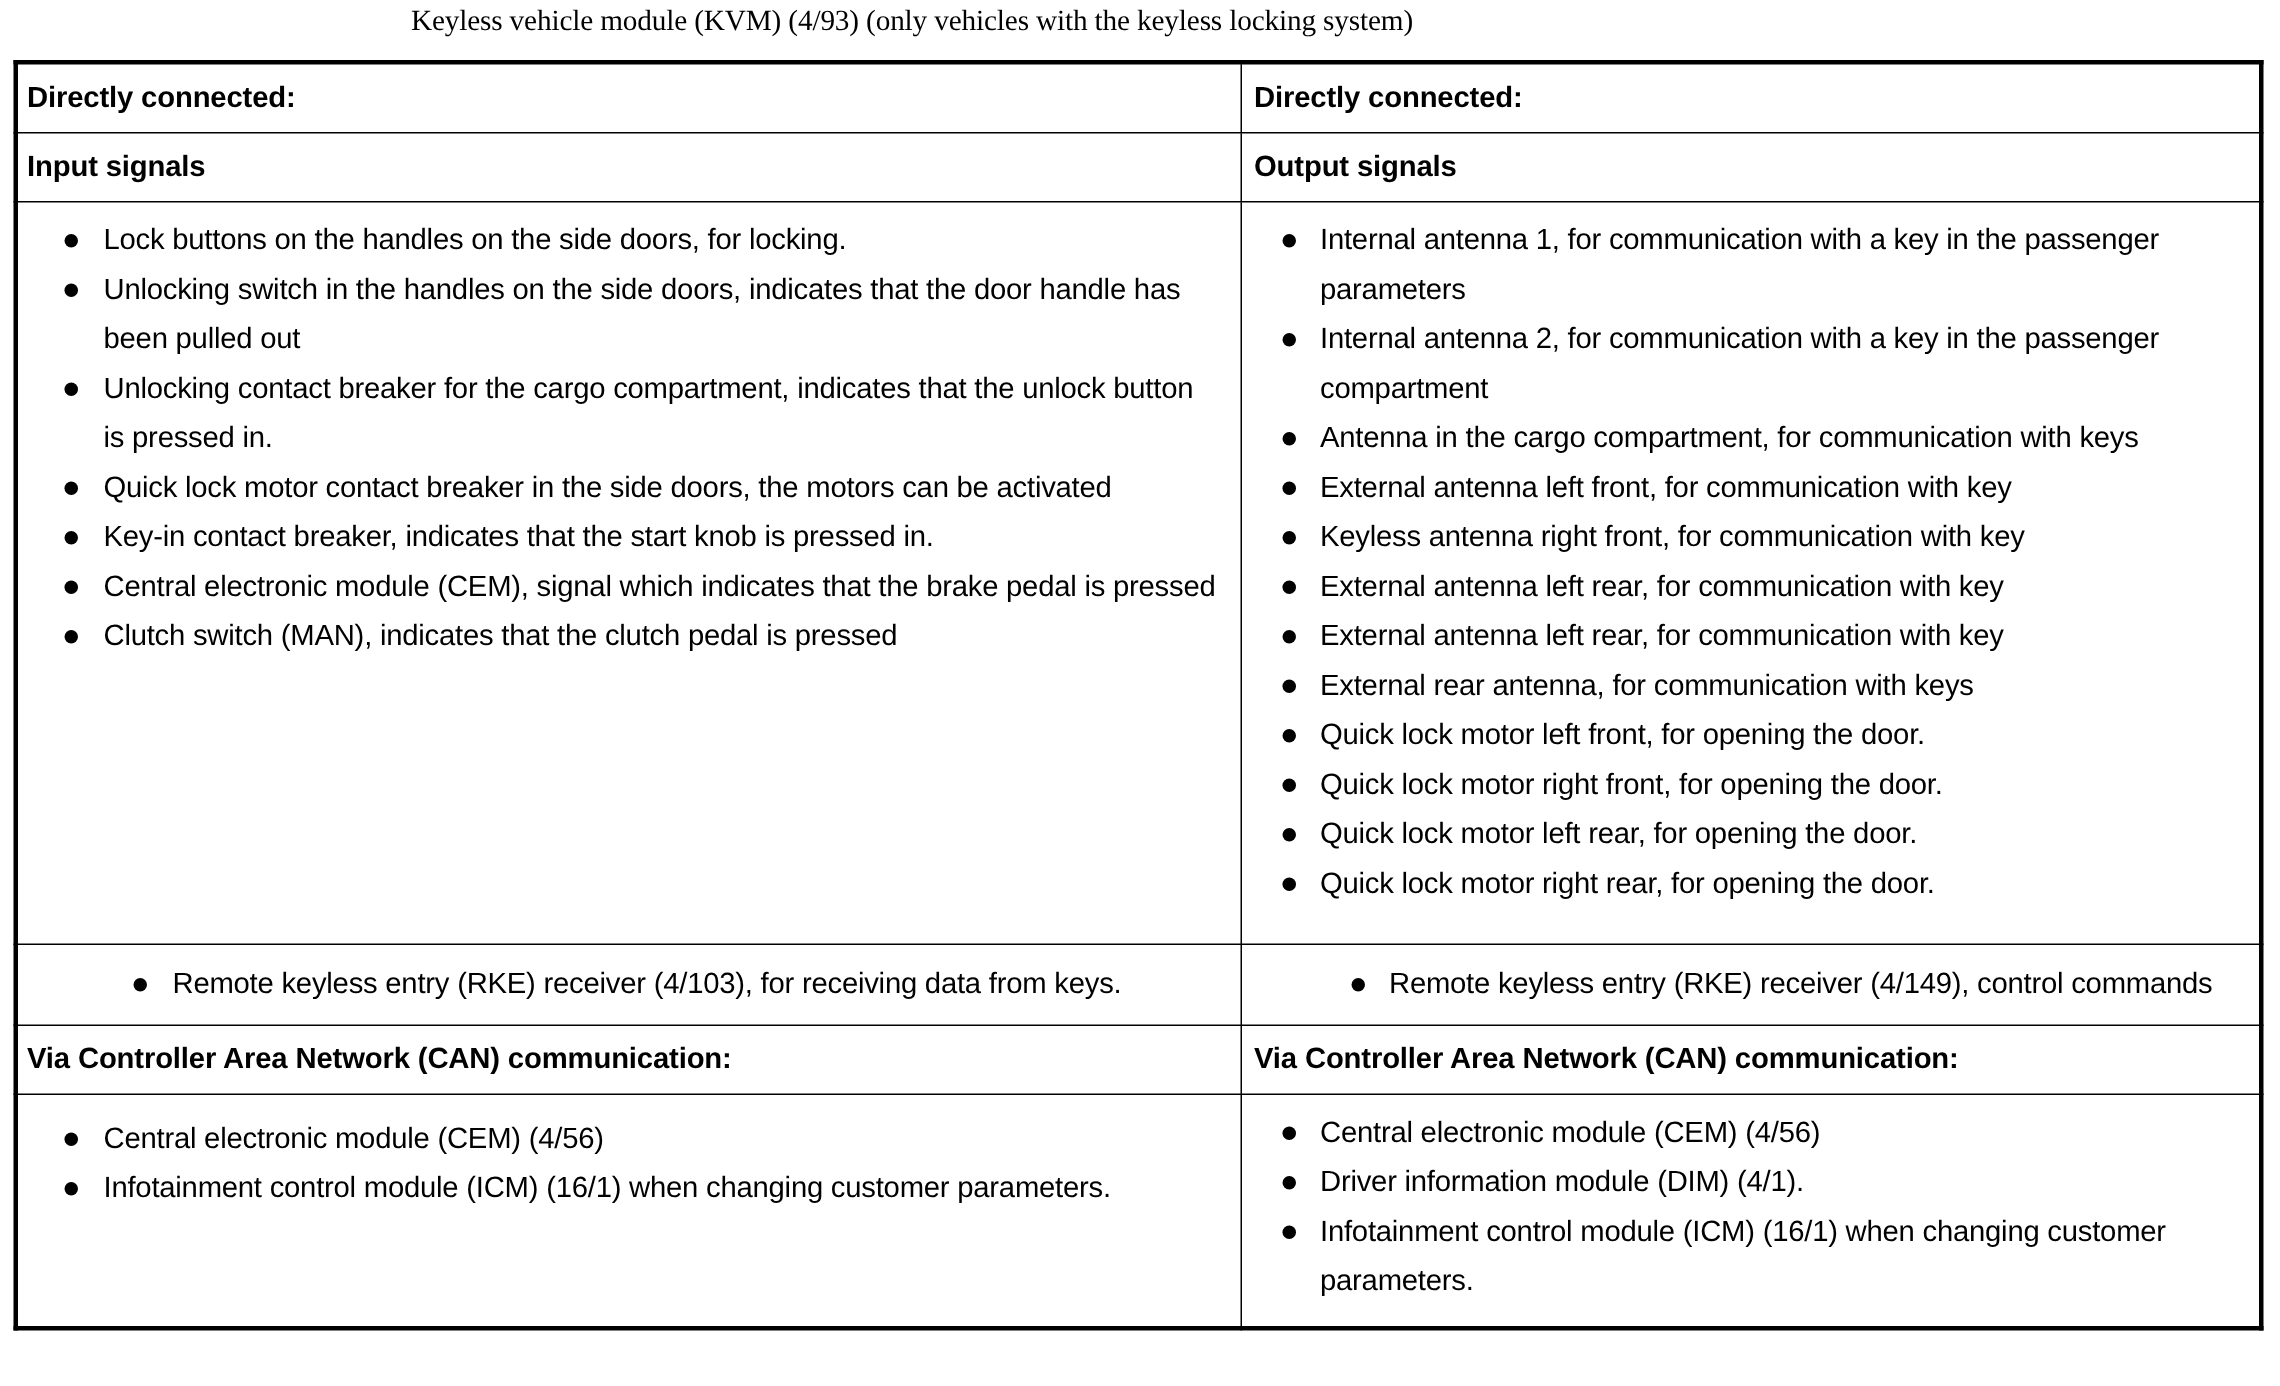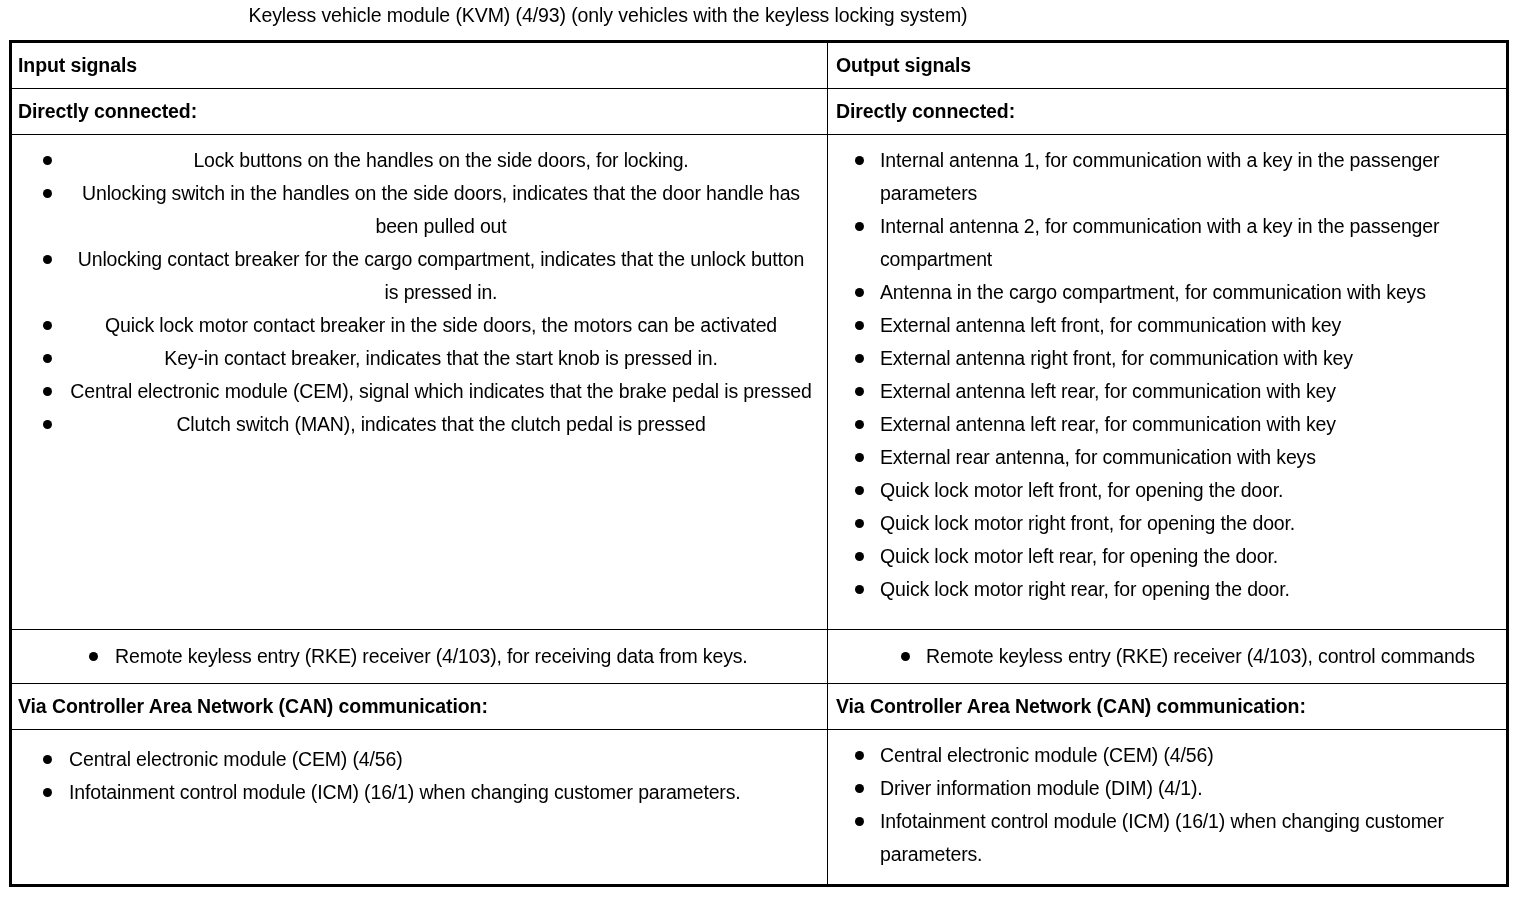--- a/index.html
+++ b/index.html
@@ -25,20 +25,21 @@
   .doc-title {
     position: absolute;
     left: 0;
     top: 2px;
     width: 1216px;
     text-align: center;
     font-size: 19.5px;
     line-height: 26px;
     letter-spacing: -0.1px;
     white-space: nowrap;
+    font-family: Liberation Serif, serif;
   }
 
   .signal-table {
     position: absolute;
     left: 9px;
     top: 40px;
     width: 1497px;
     border-collapse: collapse;
     table-layout: fixed;
     border: 3px solid #000;
@@ -92,21 +93,21 @@
     width: 9px;
     height: 9px;
     background: #000;
     border-radius: 50%;
   }
   .cell-right .bullets li .bullet-dot { left: 27px; }
 
   
   .row-main .cell-left  .bullets { padding-top: 9px;  padding-bottom: 4px; }
   .row-main .cell-right .bullets { padding-top: 9px;  padding-bottom: 6px; }
-  .row-main .cell-left  { height: 494px; text-align: center; }
+  .row-main .cell-left  { height: 494px; }
 
   .row-serial .bullets { padding-top: 10px; padding-bottom: 10px; margin-left: 46px; }
   .row-can    .bullets { padding-top: 13px; padding-bottom: 13px; }
   .row-can .cell-right .bullets { padding-top: 9px; }
 </style>
 </head>
 <body>
 
 <div class="page">
 
@@ -114,33 +115,33 @@
 
   <table class="signal-table">
     <colgroup>
       <col class="col-left">
       <col class="col-right">
     </colgroup>
     <tbody>
 
       <tr>
         <td class="cell-left">
+          <div class="section-head">Directly connected:</div>
+        </td>
+        <td class="cell-right">
+          <div class="section-head">Directly connected:</div>
+        </td>
+      </tr>
+
+      <tr>
+        <td class="cell-left">
           <div class="section-head">Input signals</div>
         </td>
         <td class="cell-right">
           <div class="section-head">Output signals</div>
-        </td>
-      </tr>
-
-      <tr>
-        <td class="cell-left">
-          <div class="section-head">Directly connected:</div>
-        </td>
-        <td class="cell-right">
-          <div class="section-head">Directly connected:</div>
         </td>
       </tr>
 
       <tr class="row-main">
         <td class="cell-left">
           <ul class="bullets">
             <li><span class="bullet-dot"></span><span>Lock buttons on the handles on the side doors, for locking.</span></li>
             <li><span class="bullet-dot"></span><span>Unlocking switch in the handles on the side doors, indicates that the door handle has been pulled out</span></li>
             <li><span class="bullet-dot"></span><span>Unlocking contact breaker for the cargo compartment, indicates that the unlock button is pressed in.</span></li>
             <li><span class="bullet-dot"></span><span>Quick lock motor contact breaker in the side doors, the motors can be activated</span></li>
@@ -148,42 +149,42 @@
             <li><span class="bullet-dot"></span><span>Central electronic module (CEM), signal which indicates that the brake pedal is pressed</span></li>
             <li><span class="bullet-dot"></span><span>Clutch switch (MAN), indicates that the clutch pedal is pressed</span></li>
           </ul>
         </td>
         <td class="cell-right">
           <ul class="bullets">
             <li><span class="bullet-dot"></span><span>Internal antenna 1, for communication with a key in the passenger parameters</span></li>
             <li><span class="bullet-dot"></span><span>Internal antenna 2, for communication with a key in the passenger compartment</span></li>
             <li><span class="bullet-dot"></span><span>Antenna in the cargo compartment, for communication with keys</span></li>
             <li><span class="bullet-dot"></span><span>External antenna left front, for communication with key</span></li>
-            <li><span class="bullet-dot"></span><span>External antenna right front, for communication with key</span></li>
+            <li><span class="bullet-dot"></span><span>Keyless antenna right front, for communication with key</span></li>
             <li><span class="bullet-dot"></span><span>External antenna left rear, for communication with key</span></li>
             <li><span class="bullet-dot"></span><span>External antenna left rear, for communication with key</span></li>
             <li><span class="bullet-dot"></span><span>External rear antenna, for communication with keys</span></li>
             <li><span class="bullet-dot"></span><span>Quick lock motor left front, for opening the door.</span></li>
             <li><span class="bullet-dot"></span><span>Quick lock motor right front, for opening the door.</span></li>
             <li><span class="bullet-dot"></span><span>Quick lock motor left rear, for opening the door.</span></li>
             <li><span class="bullet-dot"></span><span>Quick lock motor right rear, for opening the door.</span></li>
           </ul>
         </td>
       </tr>
 
 
       <tr class="row-serial">
         <td class="cell-left">
           <ul class="bullets">
             <li><span class="bullet-dot"></span><span>Remote keyless entry (RKE) receiver (4/103), for receiving data from keys.</span></li>
           </ul>
         </td>
         <td class="cell-right">
           <ul class="bullets">
-            <li><span class="bullet-dot"></span><span>Remote keyless entry (RKE) receiver (4/103), control commands</span></li>
+            <li><span class="bullet-dot"></span><span>Remote keyless entry (RKE) receiver (4/149), control commands</span></li>
           </ul>
         </td>
       </tr>
 
       <tr>
         <td class="cell-left">
           <div class="section-head">Via Controller Area Network (CAN) communication:</div>
         </td>
         <td class="cell-right">
           <div class="section-head">Via Controller Area Network (CAN) communication:</div>

